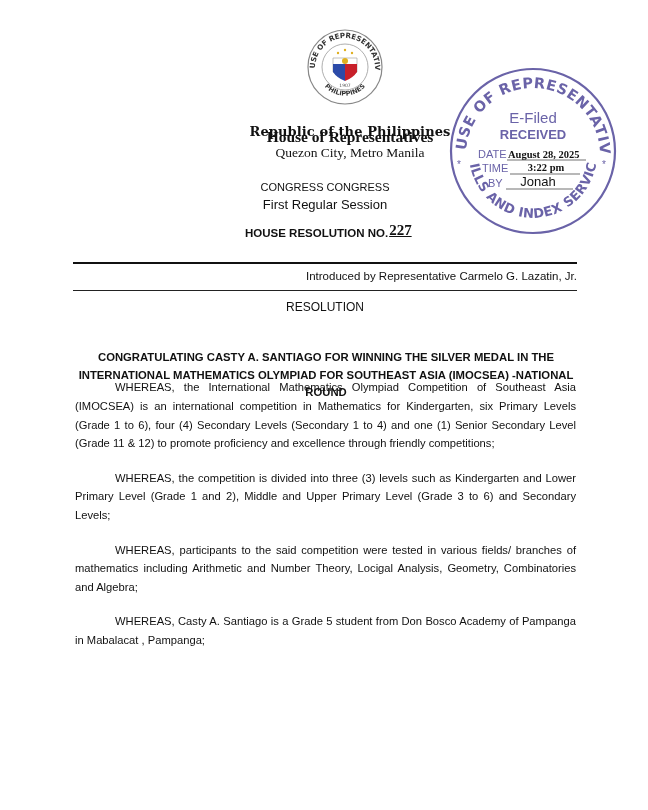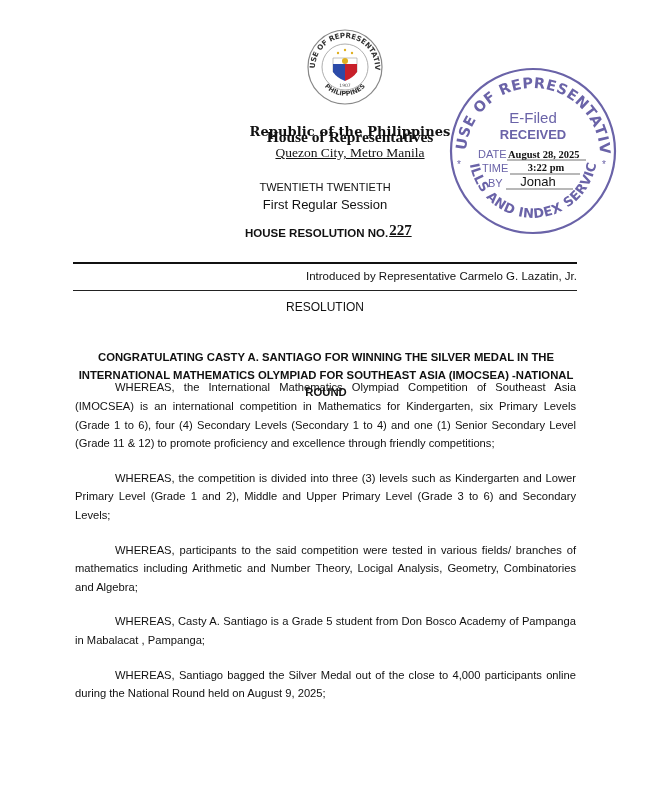--- a/index.html
+++ b/index.html
@@ -8,21 +8,21 @@
     font-family: "Liberation Sans", sans-serif; color: #111;
   }
   .abs { position: absolute; }
 
   
   .seal { left: 305px; top: 28px; width: 80px; height: 78px; }
 
   
   .rep-title { left: 200px; top: 124px; width: 300px; font-family: "DejaVu Serif", serif; font-weight: bold; font-size: 13px; text-align: center; letter-spacing: 0.1px; }
   .house-title { left: 200px; top: 128px; width: 300px; font-family: "Liberation Serif", serif; font-weight: bold; font-size: 15.5px; text-align: center; }
-  .city { left: 200px; top: 145px; width: 300px; font-family: "Liberation Serif", serif; font-size: 13.5px; text-align: center; text-decoration: underline; }
+  .city { left: 200px; top: 145px; width: 300px; font-family: "Liberation Serif", serif; font-size: 13.5px; text-align: center; }
 
   .congress { left: 200px; top: 181px; width: 250px; font-size: 11px; text-align: center; }
   .session { left: 200px; top: 197px; width: 250px; font-size: 13px; text-align: center; }
   .hr-no { left: 245px; top: 224px; font-size: 11.5px; font-weight: bold; white-space: nowrap; }
   .hr-no .num { font-family: "Liberation Serif", serif; font-size: 15px; text-decoration: underline; margin-left: 1px; position: relative; top: -2px; }
 
   
   .stamp { left: 448px; top: 63px; width: 170px; height: 175px; }
 
   
@@ -65,21 +65,21 @@
     <circle cx="40" cy="22" r="1.2" fill="#e0b020"></circle>
     <circle cx="47" cy="25" r="1.2" fill="#e0b020"></circle>
     <text x="40" y="59" font-size="4.5" text-anchor="middle" fill="#555" font-family="DejaVu Sans, sans-serif">1907</text>
   </svg>
 </div>
 
 <div class="abs rep-title">Republic of the Philippines</div>
 <div class="abs house-title">House of Representatives</div>
 <div class="abs city">Quezon City, Metro Manila</div>
 
-<div class="abs congress">TWENTIETH TWENTIETH</div>
+<div class="abs congress">CONGRESS CONGRESS</div>
 <div class="abs session">First Regular Session</div>
 <div class="abs hr-no">
   <span>HOUSE RESOLUTION NO.</span><span class="num">227</span>
 </div>
 
 <div class="abs stamp">
   <svg width="170" height="175" viewBox="0 0 170 175">
     <defs>
       <path id="stTop" d="M 18 92 A 67 67 0 0 1 152 92"></path>
       <path id="stBot" d="M 22 102 A 64 64 0 0 0 148 102"></path>
@@ -115,14 +115,13 @@
 
 <div class="abs title-block">
   <span>CONGRATULATING CASTY A. SANTIAGO FOR WINNING THE SILVER MEDAL IN THE INTERNATIONAL MATHEMATICS OLYMPIAD FOR SOUTHEAST ASIA (IMOCSEA) -NATIONAL ROUND</span>
 </div>
 
 <div class="abs body-text">
   <p class="para"><b>WHEREAS,</b><span> the International Mathematics Olympiad Competition of Southeast Asia (IMOCSEA) is an international competition in Mathematics for Kindergarten, six Primary Levels (Grade 1 to 6), four (4) Secondary Levels (Secondary 1 to 4) and one (1) Senior Secondary Level (Grade 11 &amp; 12) to promote proficiency and excellence through friendly competitions;</span></p>
   <p class="para"><b>WHEREAS,</b><span> the competition is divided into three (3) levels such as Kindergarten and Lower Primary Level (Grade 1 and 2), Middle and Upper Primary Level (Grade 3 to 6) and Secondary Levels;</span></p>
   <p class="para"><b>WHEREAS,</b><span> participants to the said competition were tested in various fields/ branches of mathematics including Arithmetic and Number Theory, Locigal Analysis, Geometry, Combinatories and Algebra;</span></p>
   <p class="para"><b>WHEREAS,</b><span>  Casty A. Santiago is a  Grade 5 student from Don Bosco Academy of Pampanga in Mabalacat , Pampanga;</span></p>
-  <p class="para"><b>WHEREAS,</b><span> Santiago bagged the Silver Medal out of the close to 4,000 participants online during the National Round held on August 9, 2025;</span></p>
 </div>
 
 </body></html>

